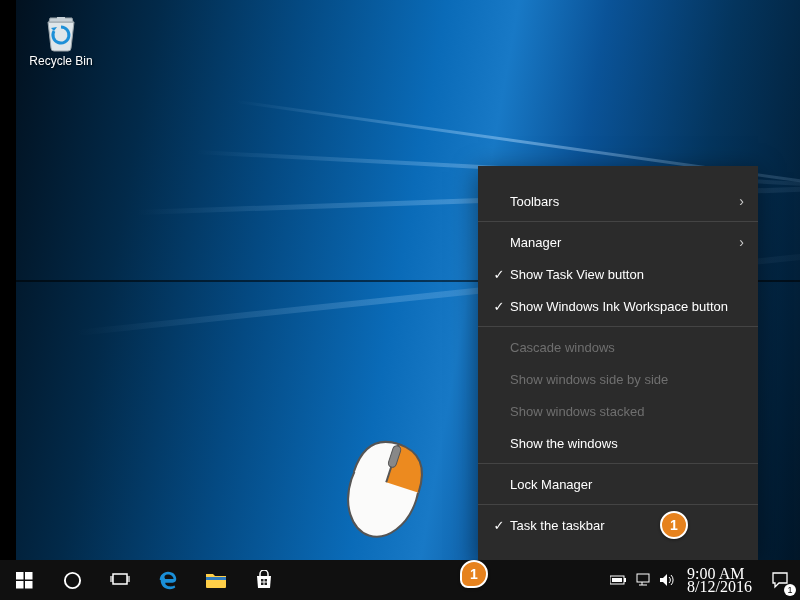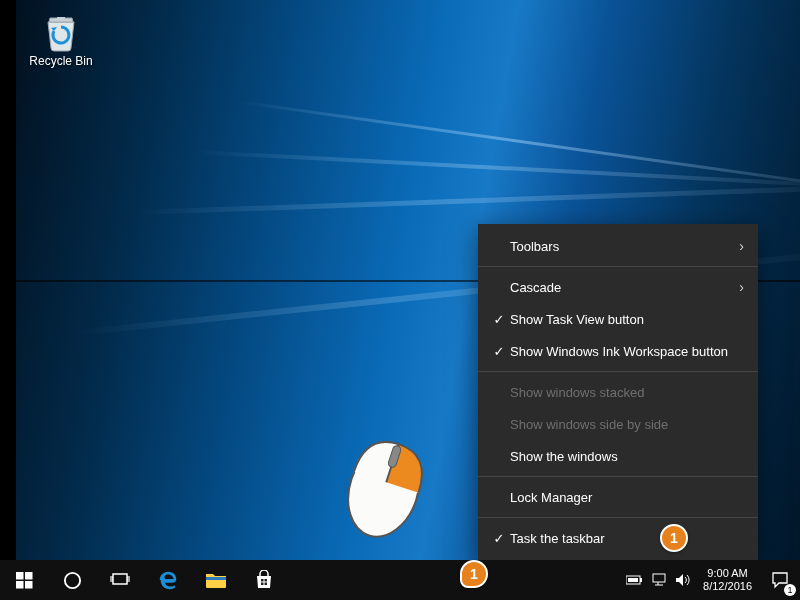--- a/index.html
+++ b/index.html
@@ -46,29 +46,29 @@
   background: #101010; display: flex; align-items: center;
   color: #fff;
 }
 .tb-btn {
   width: 48px; height: 40px; display: flex; align-items: center; justify-content: center;
   cursor: pointer;
 }
 .tb-spacer { flex: 1; }
 .tray { display: flex; align-items: center; height: 40px; }
 .tray-icon { width: 24px; height: 40px; display:flex; align-items:center; justify-content:center; cursor:pointer; }
-.clock { font-size: 11px; line-height: 13px; text-align: center; padding: 0 8px; cursor: pointer; }
+.clock { font-size: 16px; line-height: 13px; text-align: left; padding: 0 8px; cursor: pointer; font-family: Liberation Serif, serif; }
 .action-center { width: 40px; height: 40px; display:flex; align-items:center; justify-content:center; cursor:pointer; position:relative; }
 
 
 .ctx {
   position: absolute; right: 42px; bottom: 40px; width: 280px;
   background: #2b2b2b; color: #fff; font-size: 13px;
   box-shadow: 0 6px 24px rgba(0,0,0,.5);
-  padding: 6px 0;
+  padding: 19px 0;
   margin-top: 20px;
 }
 .ctx-item {
   display: flex; align-items: center; height: 32px;
   padding: 0 14px 0 10px; cursor: pointer; position: relative;
 }
 .ctx-item.disabled { color: #6f6f6f; cursor: default; }
 .ctx-sep { height: 1px; background: #444; margin: 4px 0; }
 .ctx-check { width: 22px; display:inline-flex; justify-content:center; }
 .ctx-label { flex: 1; }
@@ -126,39 +126,43 @@
 
 <div class="ctx">
   <div class="ctx-item">
     <span class="ctx-check"></span>
     <span class="ctx-label">Toolbars</span>
     <span class="ctx-arrow">›</span>
   </div>
   <div class="ctx-sep"></div>
   <div class="ctx-item">
     <span class="ctx-check"></span>
-    <span class="ctx-label">Cascade</span>
+    <span class="ctx-label">Manager</span>
     <span class="ctx-arrow">›</span>
   </div>
   <div class="ctx-item">
     <span class="ctx-check">✓</span>
     <span class="ctx-label">Show Task View button</span>
   </div>
   <div class="ctx-item">
     <span class="ctx-check">✓</span>
     <span class="ctx-label">Show Windows Ink Workspace button</span>
   </div>
   <div class="ctx-sep"></div>
   <div class="ctx-item disabled">
     <span class="ctx-check"></span>
+    <span class="ctx-label">Cascade windows</span>
+  </div>
+  <div class="ctx-item disabled">
+    <span class="ctx-check"></span>
+    <span class="ctx-label">Show windows side by side</span>
+  </div>
+  <div class="ctx-item disabled">
+    <span class="ctx-check"></span>
     <span class="ctx-label">Show windows stacked</span>
-  </div>
-  <div class="ctx-item disabled">
-    <span class="ctx-check"></span>
-    <span class="ctx-label">Show windows side by side</span>
   </div>
   <div class="ctx-item">
     <span class="ctx-check"></span>
     <span class="ctx-label">Show the windows</span>
   </div>
   <div class="ctx-sep"></div>
   <div class="ctx-item">
     <span class="ctx-check"></span>
     <span class="ctx-label">Lock Manager</span>
   </div>

